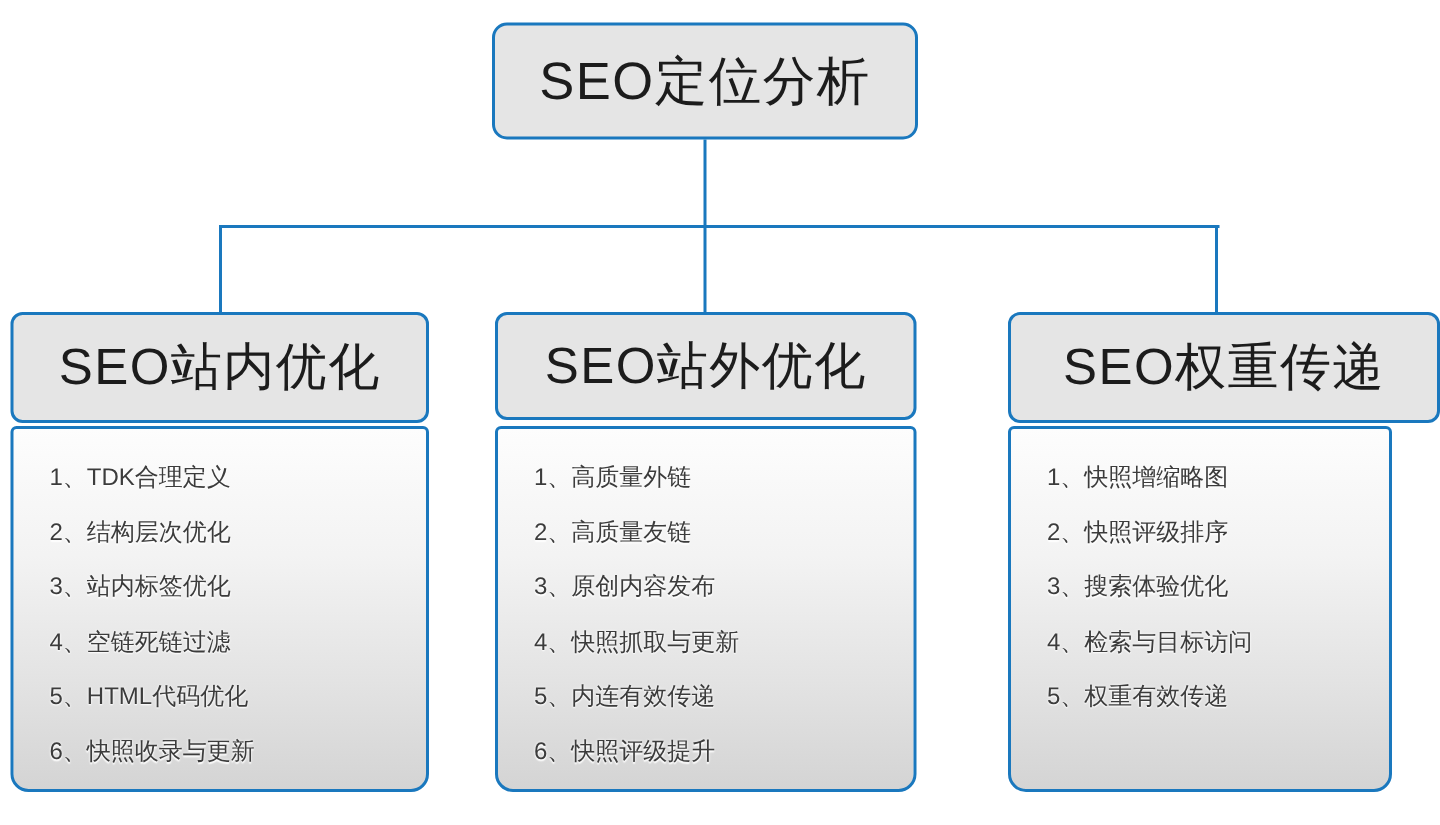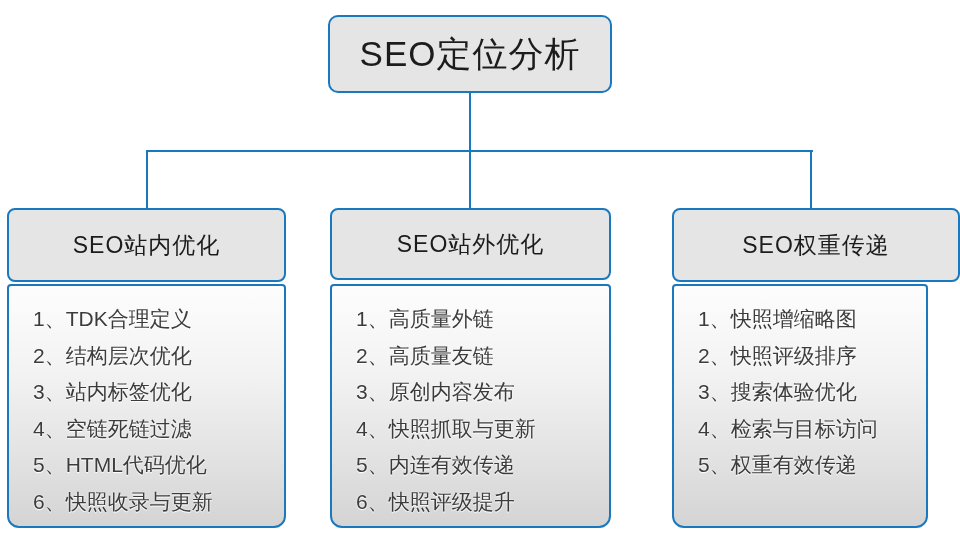--- a/index.html
+++ b/index.html
@@ -17,32 +17,32 @@
     background:#e5e5e5;
     display:flex;align-items:center;justify-content:center;
   }
   .root-box{
     left:328px;top:15px;width:284px;height:78px;
     border-radius:10px;
     font-size:35px;color:#1c1c1c;letter-spacing:1px;
   }
   .header-box{
     border-radius:8px;
-    font-size:23px;color:#1c1c1c;letter-spacing:1px;
+    font-size:34px;color:#1c1c1c;letter-spacing:1px;
   }
   .list-box{
     position:absolute;
     box-sizing:border-box;
     border:2px solid var(--accent,#1a78be);
     border-radius:4px 4px 12px 12px;
     background:linear-gradient(to bottom,#fdfdfd 0%,#f3f3f3 35%,#e3e3e3 70%,#d4d4d4 100%);
     padding:15px 8px 0 24px;
   }
   .item{
-    font-size:21px;
+    font-size:16px;
     line-height:36.5px;
     color:#3c3c3c;
     text-shadow:0 1px 1px #ffffff,0 0 2px #ffffff;
     white-space:nowrap;
   }
   .line{position:absolute;background:var(--accent,#1a78be);}
   .line.v{width:2px;}
   .line.h{height:2px;}
 </style>
 </head>

